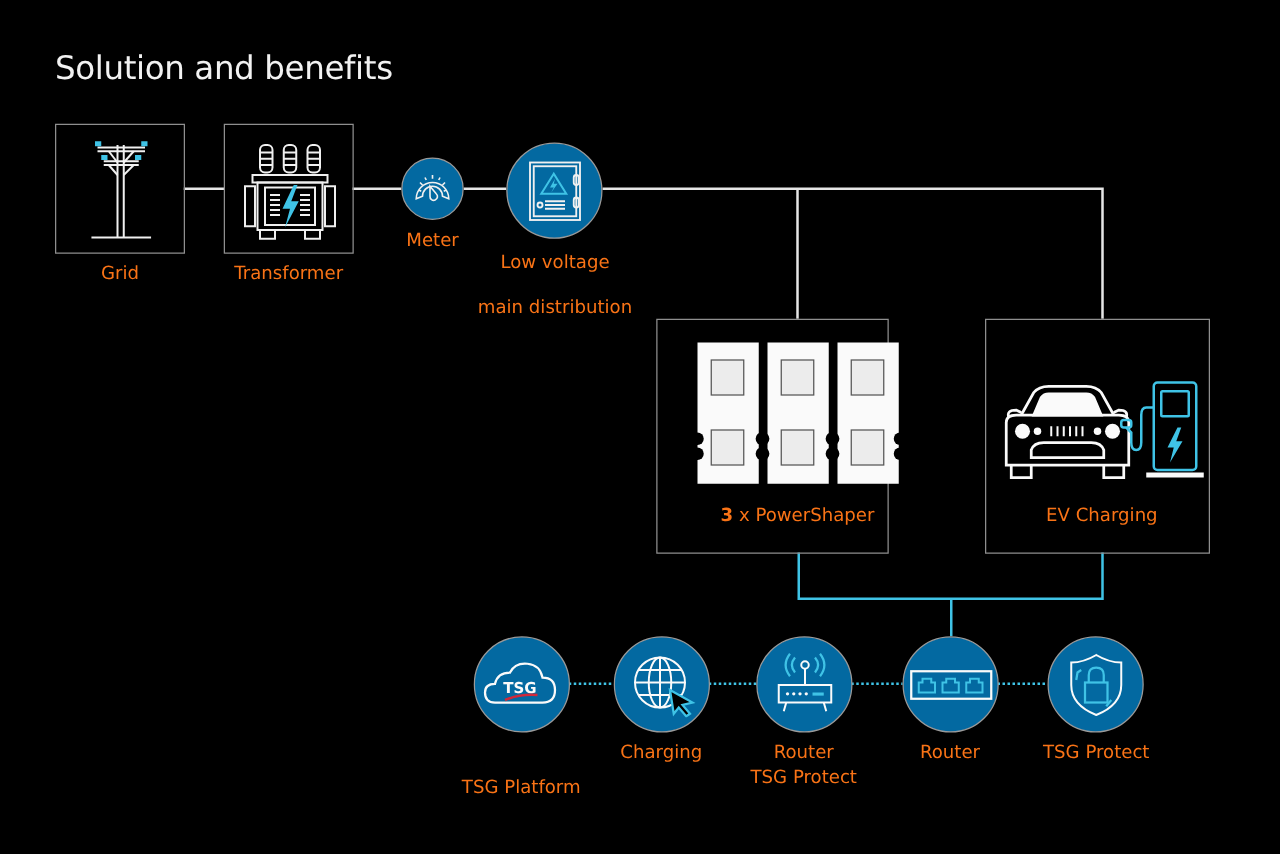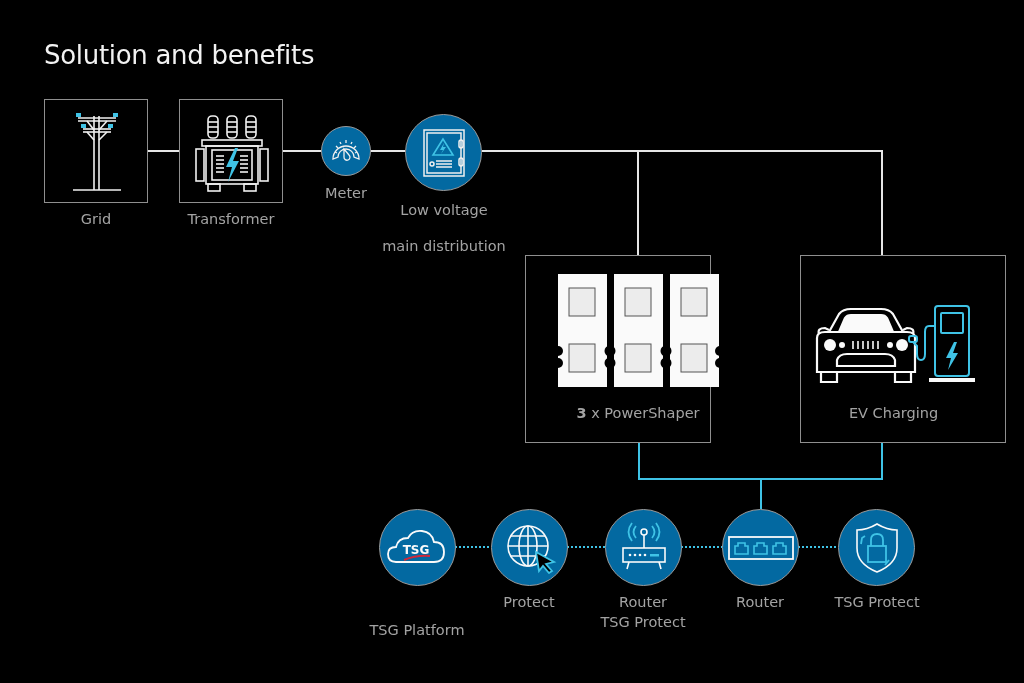--- a/index.html
+++ b/index.html
@@ -1,21 +1,21 @@
 <!DOCTYPE html>
 <html><head>
 <meta charset="utf-8">
 <style>
   html,body{margin:0;padding:0;background:#000;}
   body{width:1024px;height:683px;position:relative;overflow:hidden;font-family:"DejaVu Sans","Liberation Sans",sans-serif;color:#e8e8e8;}
   .abs{position:absolute;}
   .title{left:44px;top:40px;font-size:26px;color:#f2f2f2;letter-spacing:-0.3px;text-align:right;}
   .box{position:absolute;border:1.5px solid #8f8f8f;box-sizing:border-box;}
   .circle{position:absolute;border:1.5px solid #9a9a9a;border-radius:50%;box-sizing:border-box;background:#0369a1;}
-  .label{position:absolute;font-size:14.5px;color:#a3a3a3;text-align:center;line-height:20px;white-space:nowrap;}
+  .label{position:absolute;font-size:14.5px;color:#f97316;text-align:center;line-height:20px;white-space:nowrap;}
   .small{font-size:10.5px;color:#dcdcdc;}
   svg.lines{position:absolute;left:0;top:0;}
   .icon{position:absolute;}
 </style>
 </head>
 <body>
 
 <div class="abs title">Solution and benefits</div>
 
 <svg class="lines" width="1024" height="683">
@@ -150,21 +150,21 @@
         <circle cx="54" cy="90" r="5.5"></circle>
       <circle cx="110" cy="78" r="5.5"></circle>
         <circle cx="110" cy="90" r="5.5"></circle>
       <circle cx="164" cy="78" r="5"></circle>
         <circle cx="164" cy="90" r="5"></circle>
     </g>
   </svg>
   <div class="label" style="left:0;top:147px;width:224px;"><b>3</b><span> x PowerShaper</span></div>
 </div>
 
-<div class="box" style="left:788px;top:255px;width:206px;height:188px;margin-left:12px;">
+<div class="box" style="left:788px;top:255px;width:180px;height:188px;">
   <svg class="icon" style="left:10px;top:48px" width="170" height="84" viewBox="0 0 170 84">
     <g stroke="#fafafa" stroke-width="2.2" fill="none">
       <path d="M18,28 L28,10 Q32,5 40,5 L70,5 Q78,5 82,10 L92,28"></path>
       <path d="M28,28 L34,14 Q36,11 40,11 L70,11 Q74,11 76,14 L82,28 Z" fill="#fafafa"></path>
       <path d="M8,30 Q6,24 14,24 L18,26"></path>
         <path d="M102,30 Q104,24 96,24 L92,26"></path>
       <path d="M6,34 Q6,28 14,28 L96,28 Q104,28 104,34 L104,68 L6,68 Z"></path>
       <path d="M10,68 L10,78 L26,78 L26,68 M84,68 L84,78 L100,78 L100,68"></path>
       <path d="M26,56 Q28,50 36,50 L74,50 Q82,50 84,56 L84,62 L26,62 Z"></path>
     </g>
@@ -209,21 +209,21 @@
       <circle cx="22" cy="22" r="20"></circle>
         <ellipse cx="22" cy="22" rx="9" ry="20"></ellipse>
       <line x1="2" y1="22" x2="42" y2="22"></line>
         <line x1="22" y1="2" x2="22" y2="42"></line>
       <line x1="5" y1="12" x2="39" y2="12"></line>
         <line x1="5" y1="32" x2="39" y2="32"></line>
     </g>
     <path d="M30,28 L48,38 L40,40 L46,47 L43,49 L37,42 L33,47 Z" fill="#000" stroke="#3fc3e6" stroke-width="1.8"></path>
   </svg>
 </div>
-<div class="label" style="left:469px;top:592px;width:120px;">Protect</div>
+<div class="label" style="left:469px;top:592px;width:120px;">Charging</div>
 
 <div class="circle" style="left:605px;top:509px;width:77px;height:77px;">
   <svg class="icon" style="left:13px;top:11px" width="50" height="52" viewBox="0 0 50 52">
     <g stroke="#3fc3e6" stroke-width="1.8" fill="none">
       <path d="M17,5 Q12,11 17,17"></path>
         <path d="M13,2 Q6,11 13,20"></path>
       <path d="M33,5 Q38,11 33,17"></path>
         <path d="M37,2 Q44,11 37,20"></path>
     </g>
     <g stroke="#fafafa" stroke-width="1.6" fill="none">

